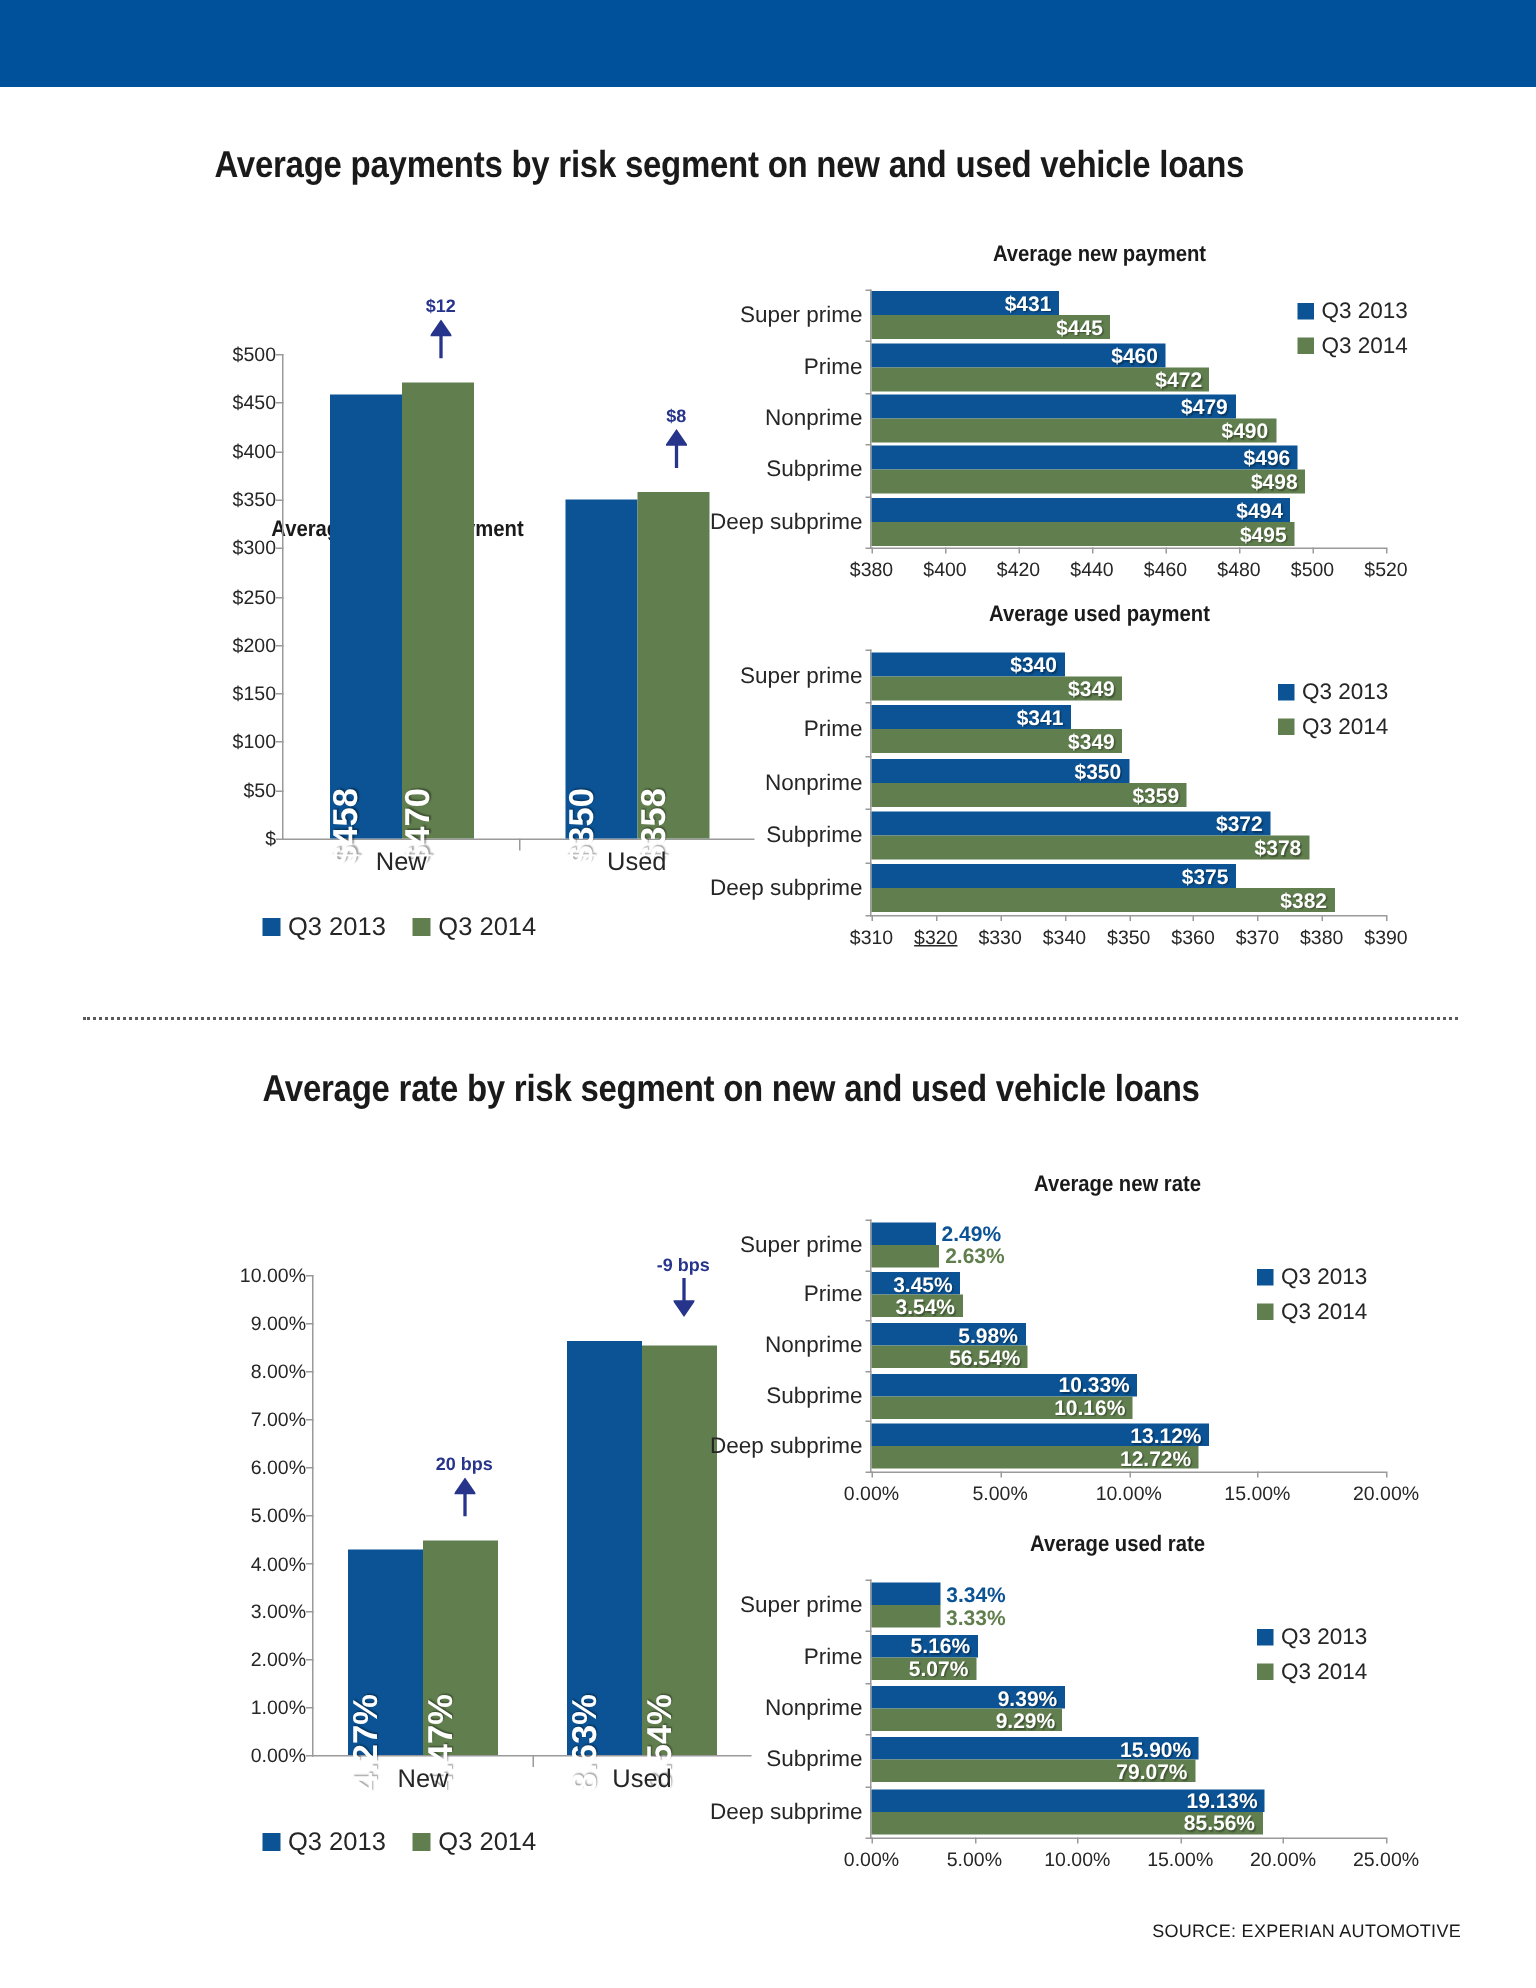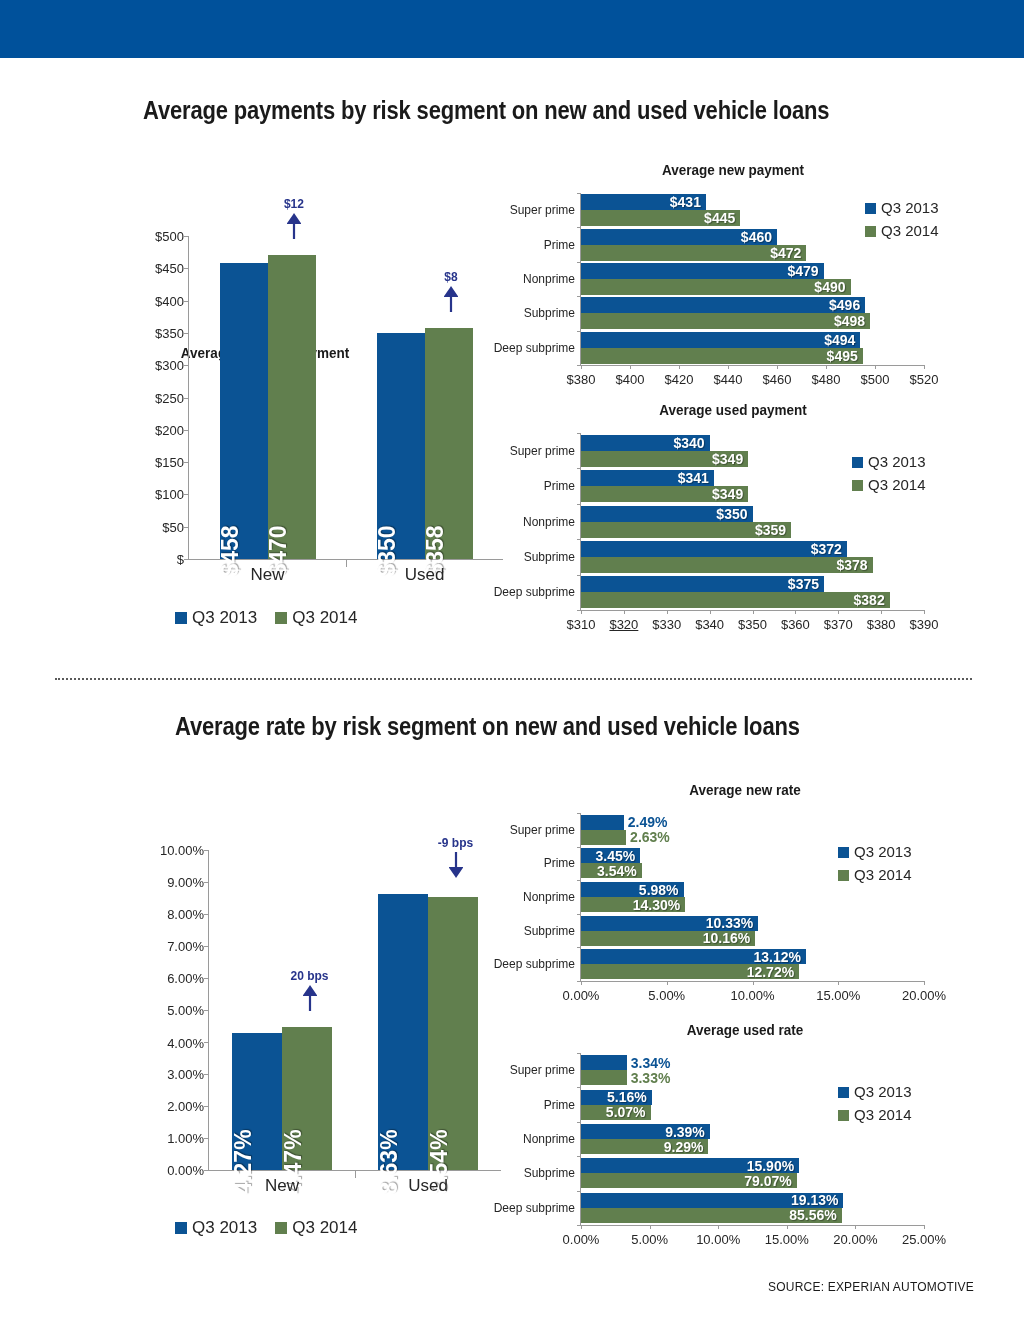--- a/index.html
+++ b/index.html
@@ -64,21 +64,21 @@
   .arrow{position:absolute;transform:translateX(-50%);}
 
   .col-legend{position:absolute;display:flex;gap:18px;align-items:center;font-size:17px;color:#262626;}
   .col-legend .sw{width:12px;height:12px;display:inline-block;margin-right:5px;vertical-align:-1px;}
 
   
   .barchart{position:absolute;}
   .bar-plot{position:absolute;border-left:1px solid #9a9a9a;border-bottom:1px solid #9a9a9a;}
   .catlbl{
     position:absolute;right:100%;margin-right:6px;
-    font-size:12px;color:#262626;white-space:nowrap;
+    font-size:15px;color:#262626;white-space:nowrap;
     transform:translateY(-50%);text-align:right;
   }
   .catmark{position:absolute;right:100%;width:4px;border-top:1px solid #9a9a9a;}
   .hbar{position:absolute;left:0;}
   .hbar .hlabel{
     position:absolute;right:5px;top:50%;transform:translateY(-50%);
     color:#ffffff;font-weight:bold;font-size:14px;white-space:nowrap;
     text-shadow:1px 1px 1px rgba(0,0,0,.35);
   }
   .hbar .hlabel.outside{right:auto;left:calc(100% + 4px);color:#ffffff;}
@@ -371,21 +371,21 @@
           </div>
           <div class="hbar" style="top: 50.4px; width: 60.711px; height: 15px; background: rgb(97, 127, 78);">
             <div class="hlabel">3.54%</div>
           </div>
           <div class="catlbl" style="top: 84px;">Nonprime</div>
           <div class="catmark" style="top: 67.2px;"></div>
           <div class="hbar" style="top: 69px; width: 102.557px; height: 15px; background: rgb(11, 83, 148);">
             <div class="hlabel">5.98%</div>
           </div>
           <div class="hbar" style="top: 84px; width: 104.272px; height: 15px; background: rgb(97, 127, 78);">
-            <div class="hlabel">14.30%</div>
+            <div class="hlabel">56.54%</div>
           </div>
           <div class="catlbl" style="top: 117.6px;">Subprime</div>
           <div class="catmark" style="top: 100.8px;"></div>
           <div class="hbar" style="top: 102.6px; width: 177.159px; height: 15px; background: rgb(11, 83, 148);">
             <div class="hlabel">10.33%</div>
           </div>
           <div class="hbar" style="top: 117.6px; width: 174.244px; height: 15px; background: rgb(97, 127, 78);">
             <div class="hlabel">10.16%</div>
           </div>
           <div class="catlbl" style="top: 151.2px;">Deep subprime</div>

